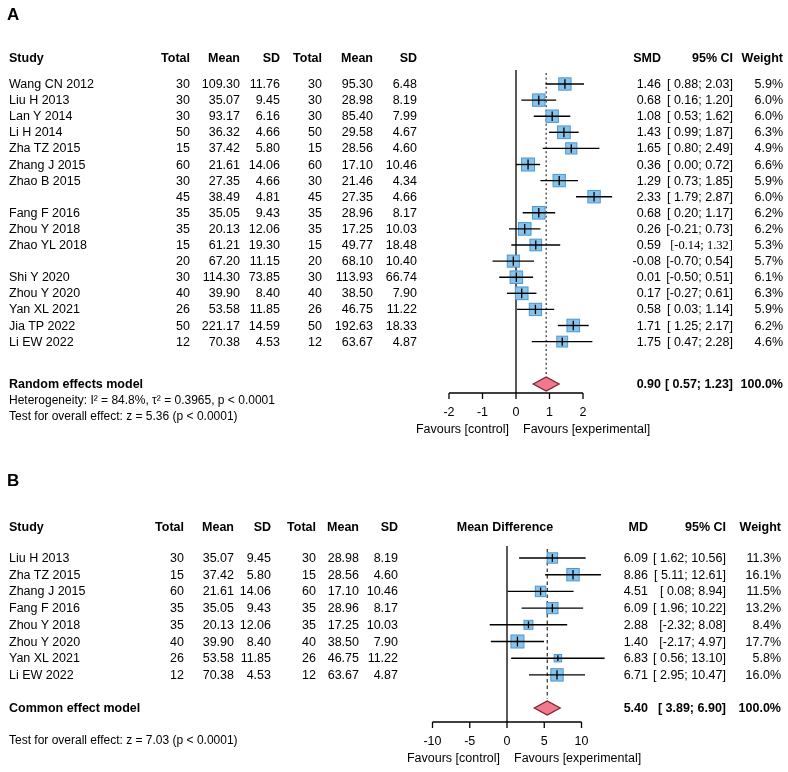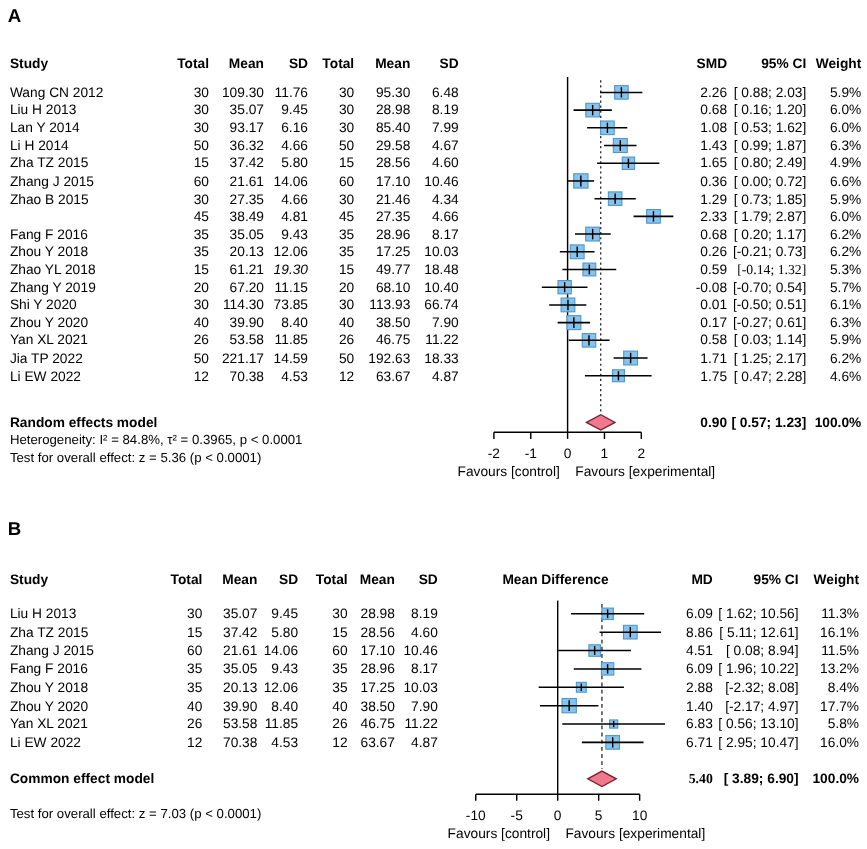--- a/index.html
+++ b/index.html
@@ -137,21 +137,21 @@
     <div class="cell hdr right" style="left: 571px; top: 50px; width: 90px;">SMD</div>
     <div class="cell hdr right" style="left: 621px; top: 50px; width: 112px;">95% CI</div>
     <div class="cell hdr right" style="left: 713px; top: 50px; width: 70px;">Weight</div>
     <div class="cell" style="left: 9px; top: 76px; width: 170px;">Wang CN 2012</div>
     <div class="cell right" style="left: 120px; top: 76px; width: 70px;">30</div>
     <div class="cell right" style="left: 170px; top: 76px; width: 70px;">109.30</div>
     <div class="cell right" style="left: 210px; top: 76px; width: 70px;">11.76</div>
     <div class="cell right" style="left: 252px; top: 76px; width: 70px;">30</div>
     <div class="cell right" style="left: 303px; top: 76px; width: 70px;">95.30</div>
     <div class="cell right" style="left: 347px; top: 76px; width: 70px;">6.48</div>
-    <div class="cell right" style="left: 571px; top: 76px; width: 90px;">2.26</div>
+    <div class="cell right" style="left: 571px; top: 76px; width: 90px;">1.46</div>
     <div class="cell right" style="left: 621px; top: 76px; width: 112px;">[ 0.88; 2.03]</div>
     <div class="cell right" style="left: 713px; top: 76px; width: 70px;">5.9%</div>
     <div class="cell" style="left: 9px; top: 92.1px; width: 170px;">Liu H 2013</div>
     <div class="cell right" style="left: 120px; top: 92.1px; width: 70px;">30</div>
     <div class="cell right" style="left: 170px; top: 92.1px; width: 70px;">35.07</div>
     <div class="cell right" style="left: 210px; top: 92.1px; width: 70px;">9.45</div>
     <div class="cell right" style="left: 252px; top: 92.1px; width: 70px;">30</div>
     <div class="cell right" style="left: 303px; top: 92.1px; width: 70px;">28.98</div>
     <div class="cell right" style="left: 347px; top: 92.1px; width: 70px;">8.19</div>
     <div class="cell right" style="left: 571px; top: 92.1px; width: 90px;">0.68</div>
@@ -232,28 +232,27 @@
     <div class="cell right" style="left: 210px; top: 220.9px; width: 70px;">12.06</div>
     <div class="cell right" style="left: 252px; top: 220.9px; width: 70px;">35</div>
     <div class="cell right" style="left: 303px; top: 220.9px; width: 70px;">17.25</div>
     <div class="cell right" style="left: 347px; top: 220.9px; width: 70px;">10.03</div>
     <div class="cell right" style="left: 571px; top: 220.9px; width: 90px;">0.26</div>
     <div class="cell right" style="left: 621px; top: 220.9px; width: 112px;">[-0.21; 0.73]</div>
     <div class="cell right" style="left: 713px; top: 220.9px; width: 70px;">6.2%</div>
     <div class="cell" style="left: 9px; top: 237px; width: 170px;">Zhao YL 2018</div>
     <div class="cell right" style="left: 120px; top: 237px; width: 70px;">15</div>
     <div class="cell right" style="left: 170px; top: 237px; width: 70px;">61.21</div>
-    <div class="cell right" style="left: 210px; top: 237px; width: 70px; font-style: italic;">19.30</div>
+    <div class="cell right" style="left: 210px; top: 237px; width: 70px;">19.30</div>
     <div class="cell right" style="left: 252px; top: 237px; width: 70px;">15</div>
     <div class="cell right" style="left: 303px; top: 237px; width: 70px;">49.77</div>
     <div class="cell right" style="left: 347px; top: 237px; width: 70px;">18.48</div>
     <div class="cell right" style="left: 571px; top: 237px; width: 90px;">0.59</div>
     <div class="cell right" style="left: 621px; top: 237px; width: 112px; font-family: Liberation Serif, serif;">[-0.14; 1.32]</div>
     <div class="cell right" style="left: 713px; top: 237px; width: 70px;">5.3%</div>
-    <div class="cell" style="left: 9px; top: 253.1px; width: 170px;">Zhang Y 2019</div>
     <div class="cell right" style="left: 120px; top: 253.1px; width: 70px;">20</div>
     <div class="cell right" style="left: 170px; top: 253.1px; width: 70px;">67.20</div>
     <div class="cell right" style="left: 210px; top: 253.1px; width: 70px;">11.15</div>
     <div class="cell right" style="left: 252px; top: 253.1px; width: 70px;">20</div>
     <div class="cell right" style="left: 303px; top: 253.1px; width: 70px;">68.10</div>
     <div class="cell right" style="left: 347px; top: 253.1px; width: 70px;">10.40</div>
     <div class="cell right" style="left: 571px; top: 253.1px; width: 90px;">-0.08</div>
     <div class="cell right" style="left: 621px; top: 253.1px; width: 112px;">[-0.70; 0.54]</div>
     <div class="cell right" style="left: 713px; top: 253.1px; width: 70px;">5.7%</div>
     <div class="cell" style="left: 9px; top: 269.2px; width: 170px;">Shi Y 2020</div>
@@ -398,17 +397,17 @@
     <div class="cell right" style="left: 114px; top: 666.9px; width: 70px;">12</div>
     <div class="cell right" style="left: 164px; top: 666.9px; width: 70px;">70.38</div>
     <div class="cell right" style="left: 201px; top: 666.9px; width: 70px;">4.53</div>
     <div class="cell right" style="left: 246px; top: 666.9px; width: 70px;">12</div>
     <div class="cell right" style="left: 289px; top: 666.9px; width: 70px;">63.67</div>
     <div class="cell right" style="left: 328px; top: 666.9px; width: 70px;">4.87</div>
     <div class="cell right" style="left: 558px; top: 666.9px; width: 90px;">6.71</div>
     <div class="cell right" style="left: 614px; top: 666.9px; width: 112px;">[ 2.95; 10.47]</div>
     <div class="cell right" style="left: 711px; top: 666.9px; width: 70px;">16.0%</div>
     <div class="cell hdr" style="left: 9px; top: 700px;">Common effect model</div>
-    <div class="cell hdr right" style="left: 558px; top: 700px; width: 90px; font-family: Liberation Serif, serif;">5.40</div>
+    <div class="cell hdr right" style="left: 558px; top: 700px; width: 90px;">5.40</div>
     <div class="cell hdr right" style="left: 614px; top: 700px; width: 112px;">[ 3.89; 6.90]</div>
     <div class="cell hdr right" style="left: 711px; top: 700px; width: 70px;">100.0%</div>
     <div class="cell small" style="left: 9px; top: 733px;">Test for overall effect: z = 7.03 (p &lt; 0.0001)</div>
   </div>
 
 </body></html>

